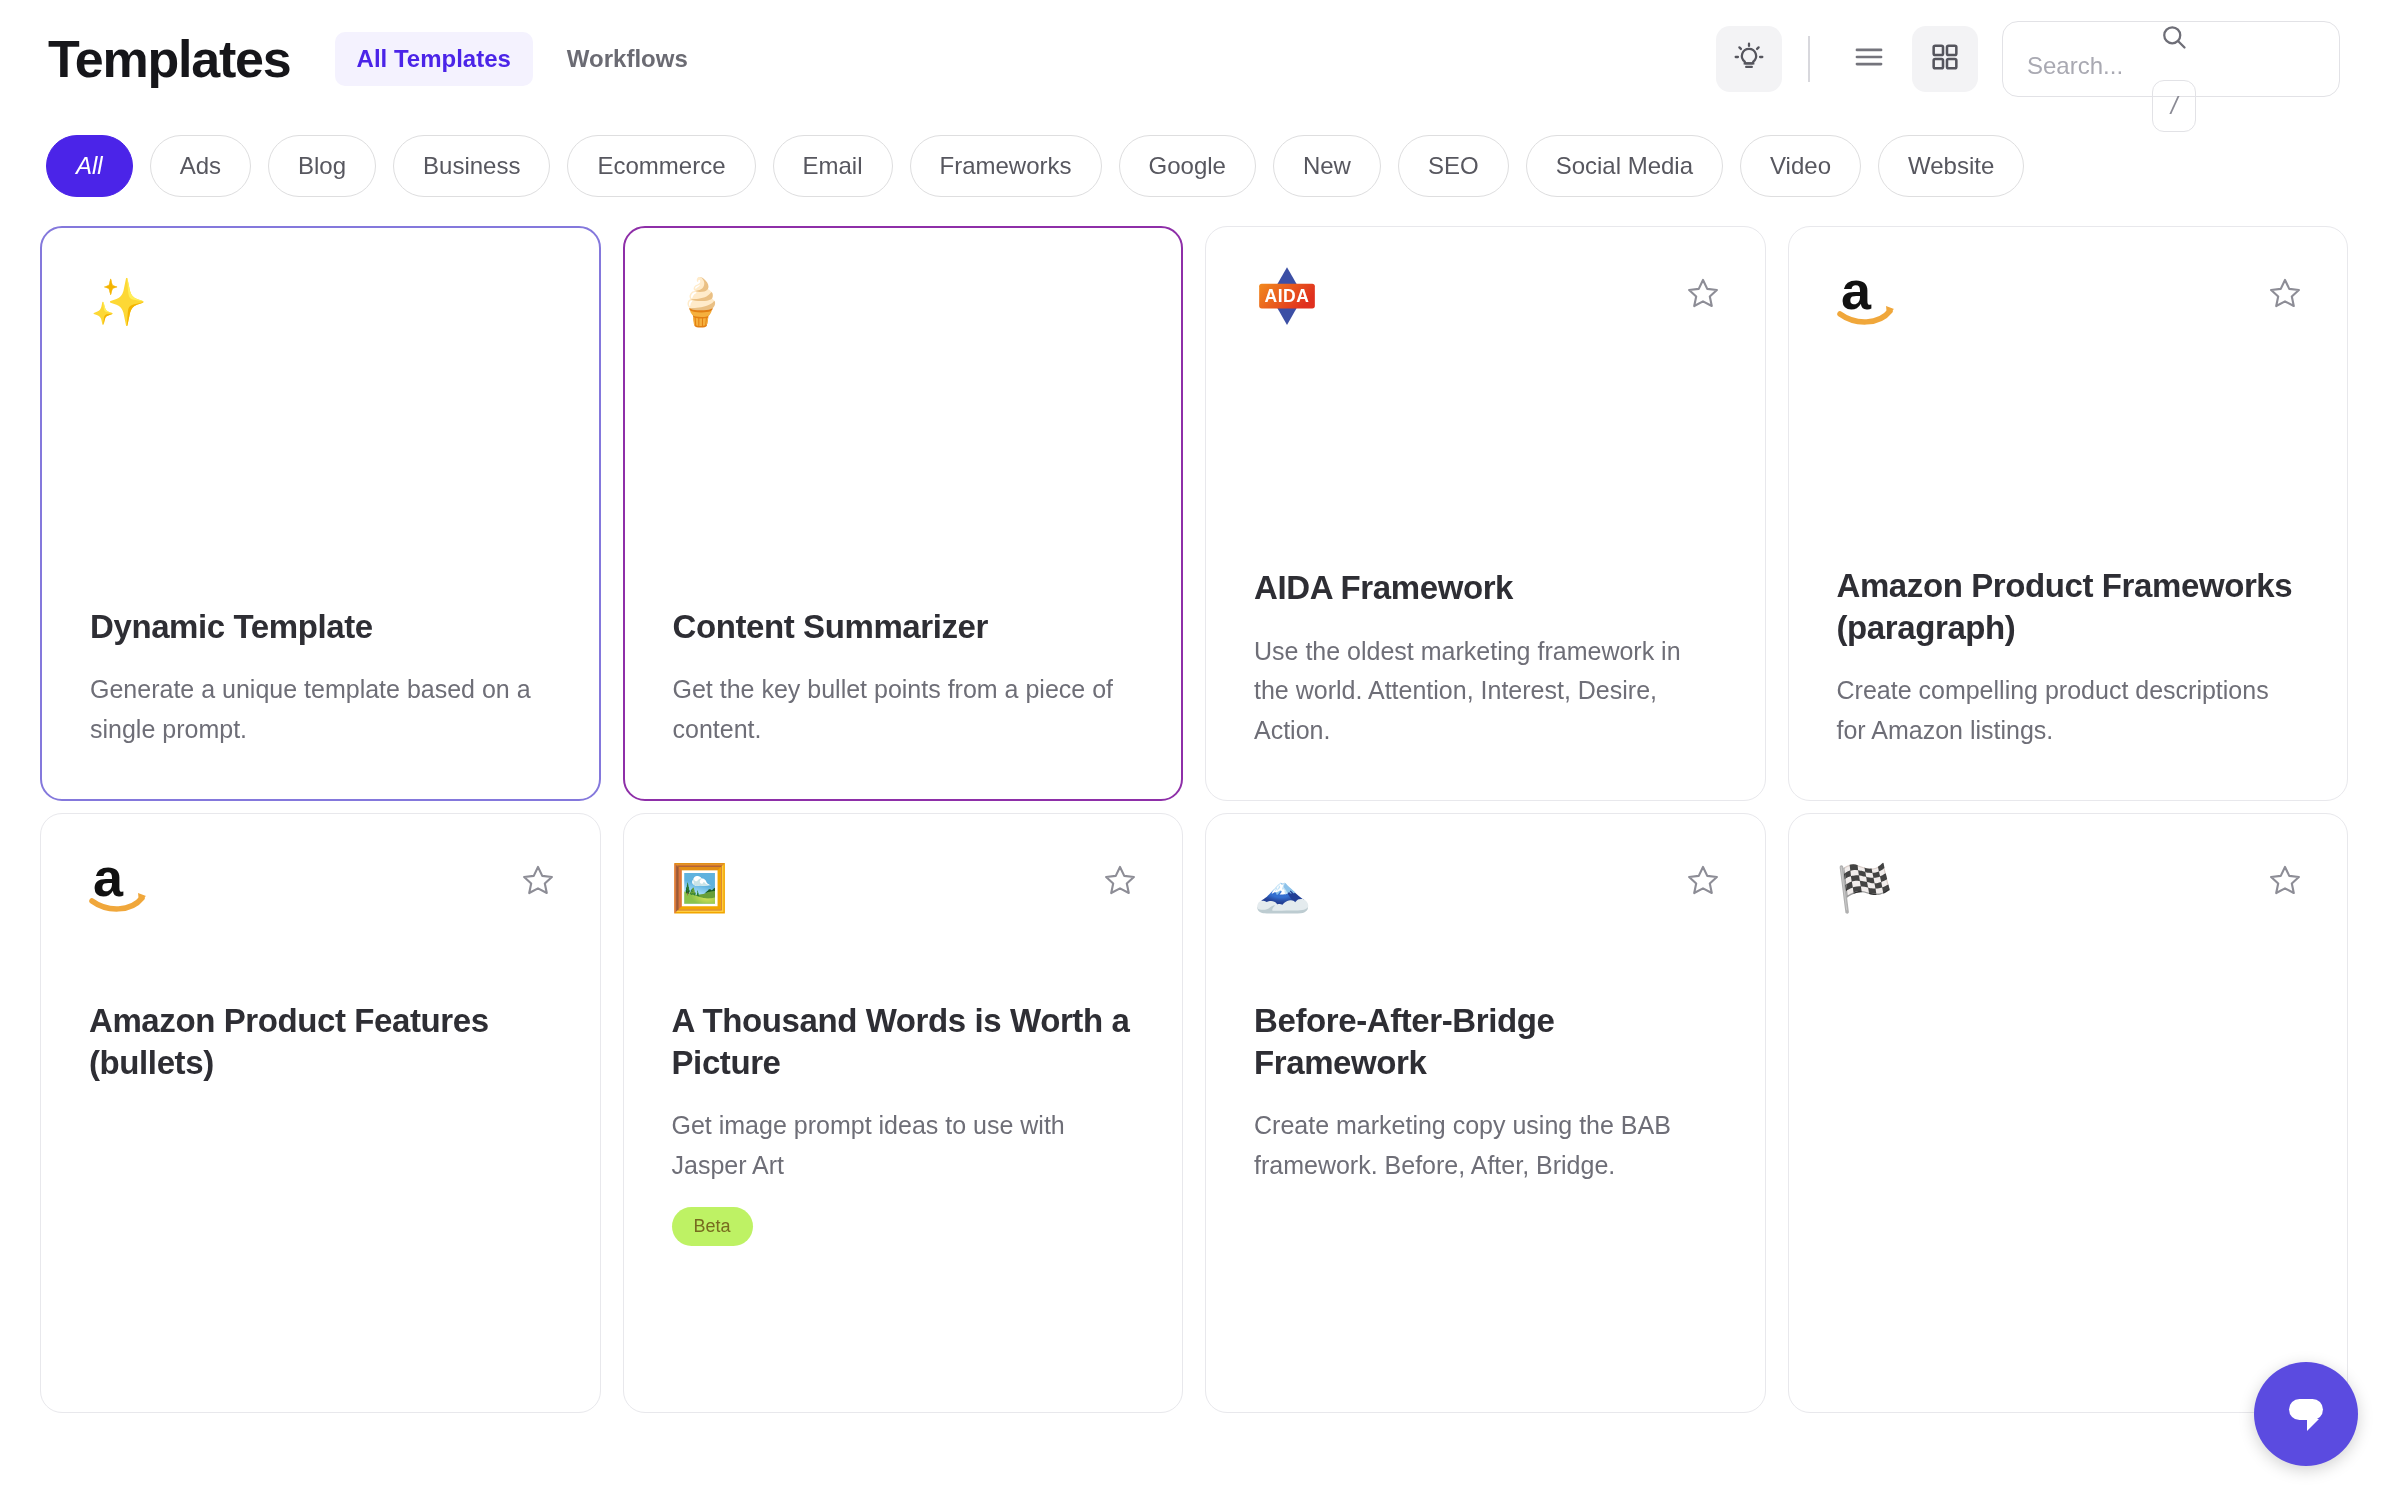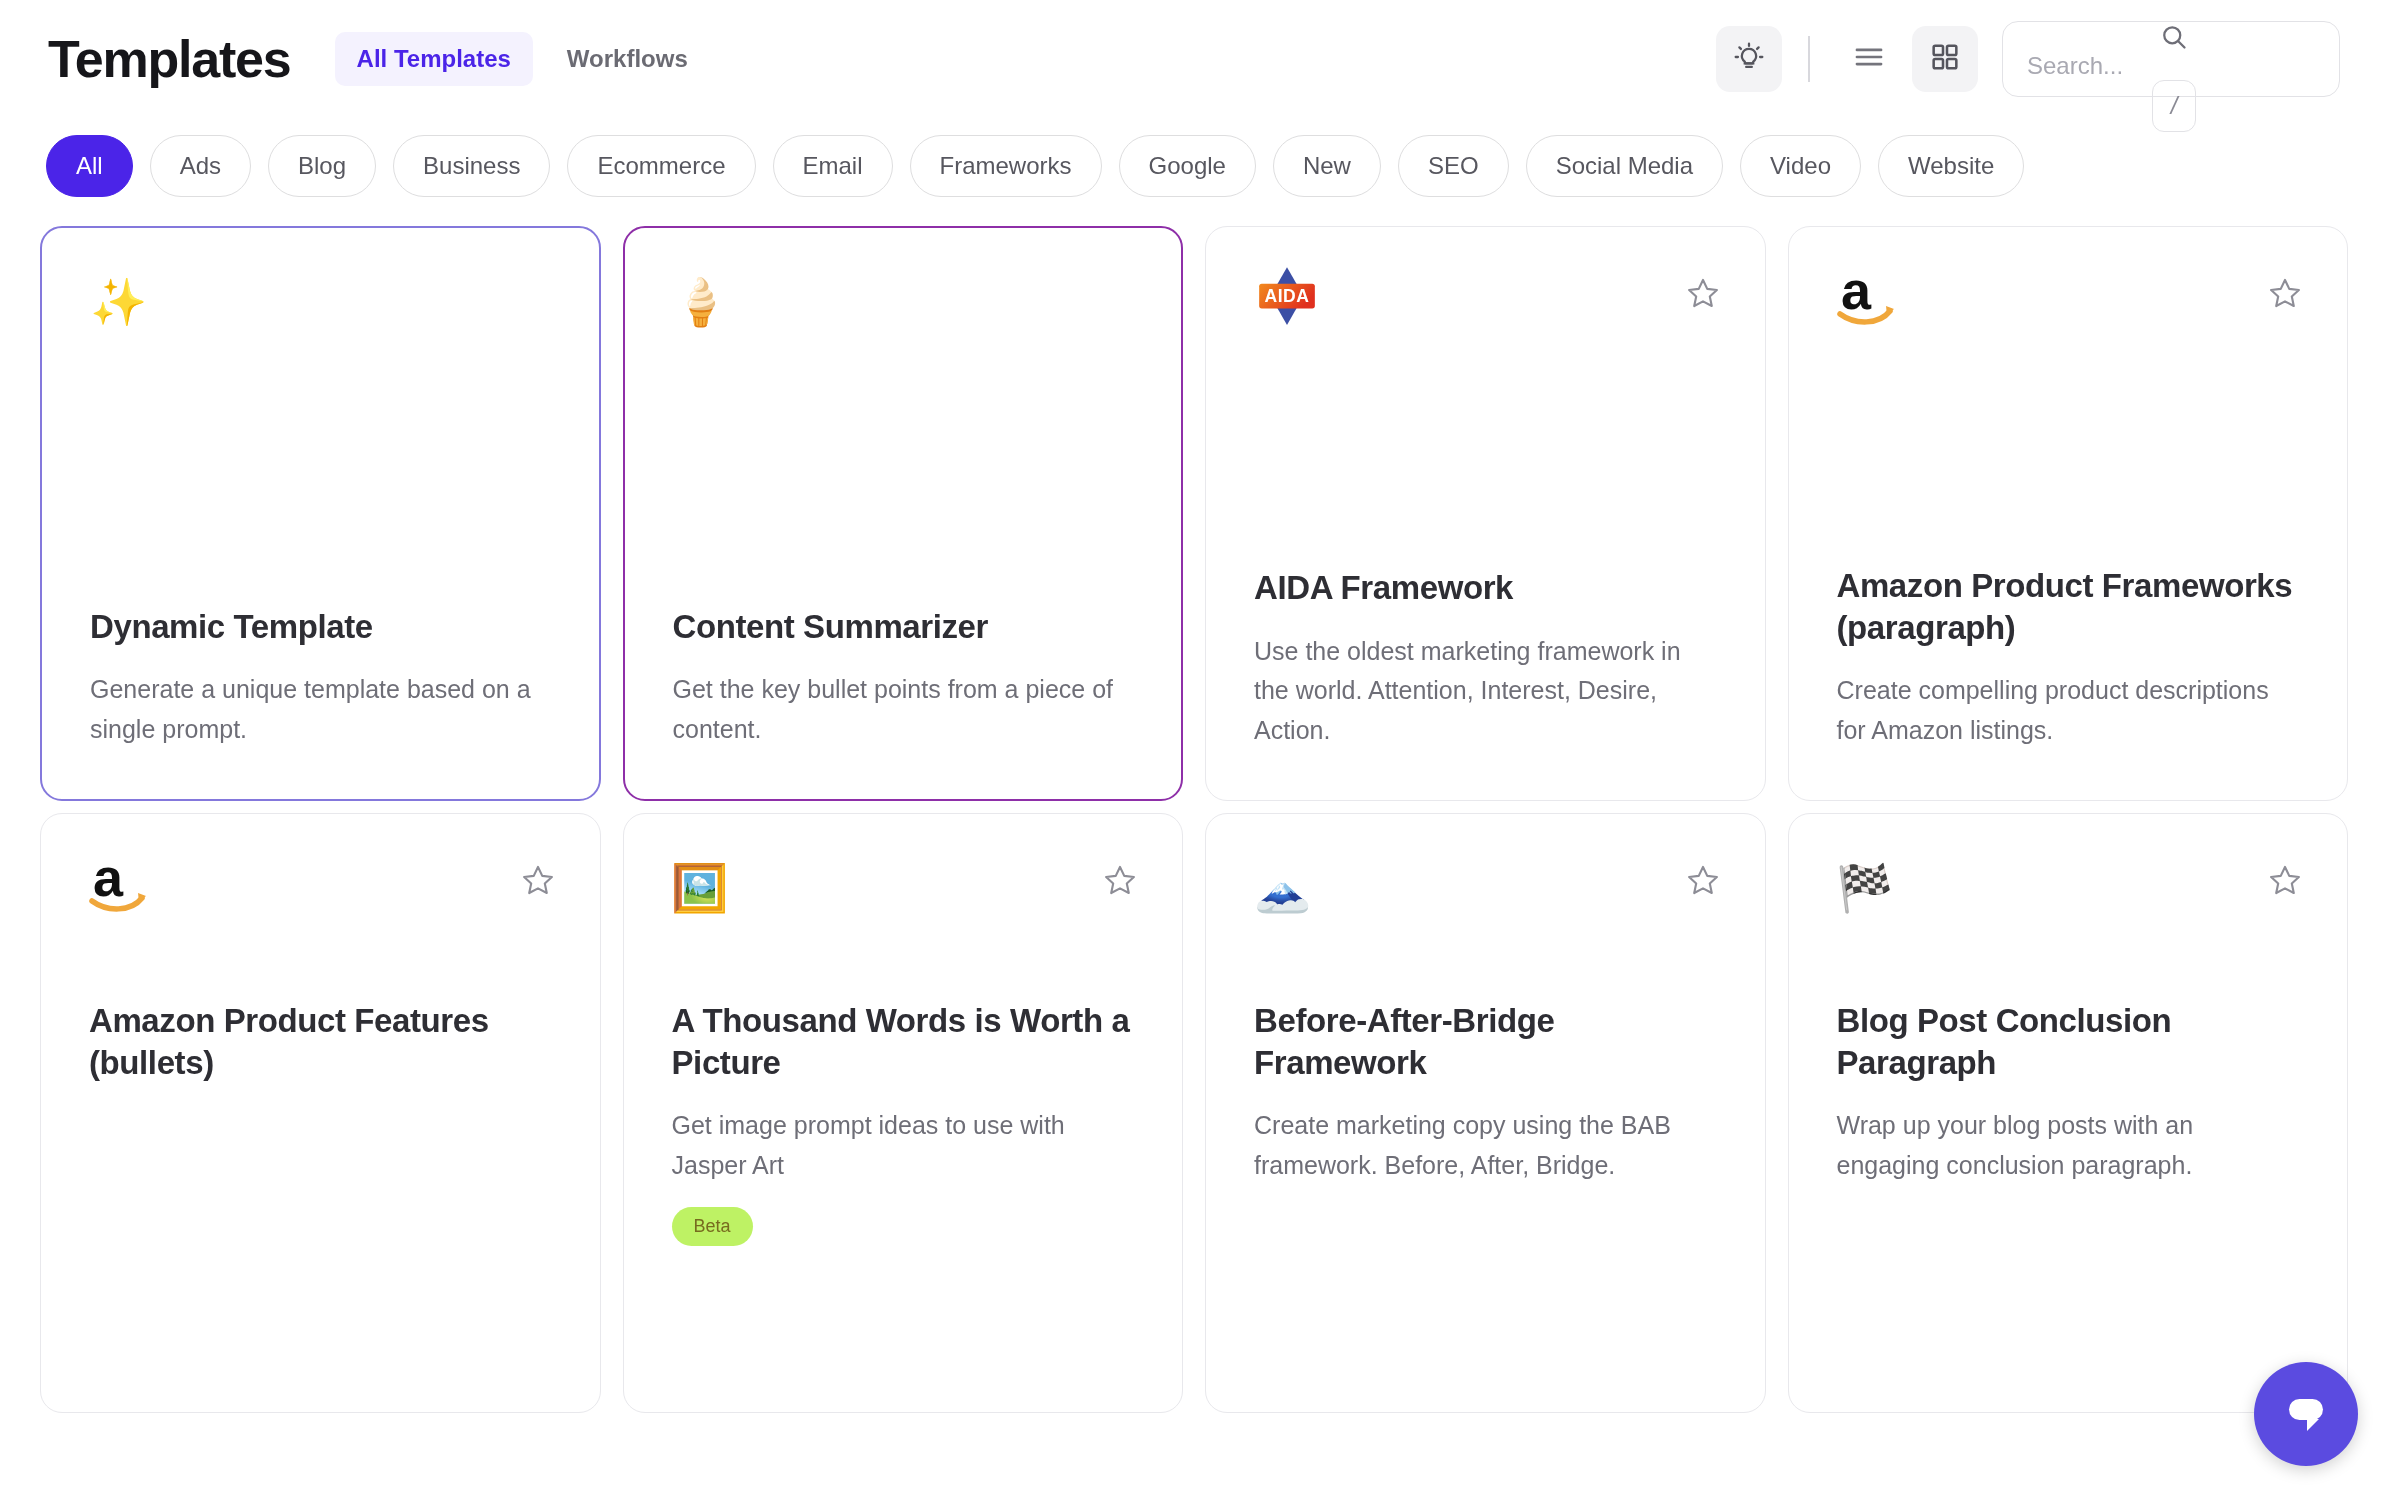--- a/index.html
+++ b/index.html
@@ -142,20 +142,21 @@
     align-items: center;
     justify-content: center;
     white-space: nowrap;
     cursor: pointer;
     font-family: inherit;
   }
   .pill.is-active {
     background: #4B24E8;
     border-color: #4B24E8;
     color: #ffffff;
+    font-style: italic;
   }
 
   
   .card-grid {
     display: grid;
     grid-template-columns: repeat(4, 1fr);
     gap: 22px;
     padding: 0 40px;
     margin-top: 12px;
   }
@@ -449,24 +450,20 @@
 
   <div class="tpl-card">
     <div class="fav-star">
       <span>
         <svg width="34" height="34" viewBox="0 0 24 24" fill="none" stroke="#8d8d96" stroke-width="1.5" stroke-linejoin="round">
           <polygon points="12,2.8 15,9.1 21.8,9.9 16.8,14.5 18.2,21.2 12,17.9 5.8,21.2 7.2,14.5 2.2,9.9 9,9.1"></polygon>
         </svg>
       </span>
     </div>
     <div class="card-emoji">🏁</div>
-    <div class="card-body">
-      <div class="card-title">Blog Post Conclusion Paragraph</div>
-      <div class="card-desc">Wrap up your blog posts with an engaging conclusion paragraph.</div>
-    </div>
   </div>
 
 </div>
 
 <button class="chat-fab">
   <span>
     <svg width="56" height="56" viewBox="0 0 56 56">
       <rect x="11" y="14" width="34" height="21" rx="10.5" fill="#ffffff"></rect>
       <path d="M29 34 L41 34 L29 46 Z" fill="#ffffff"></path>
     </svg>

